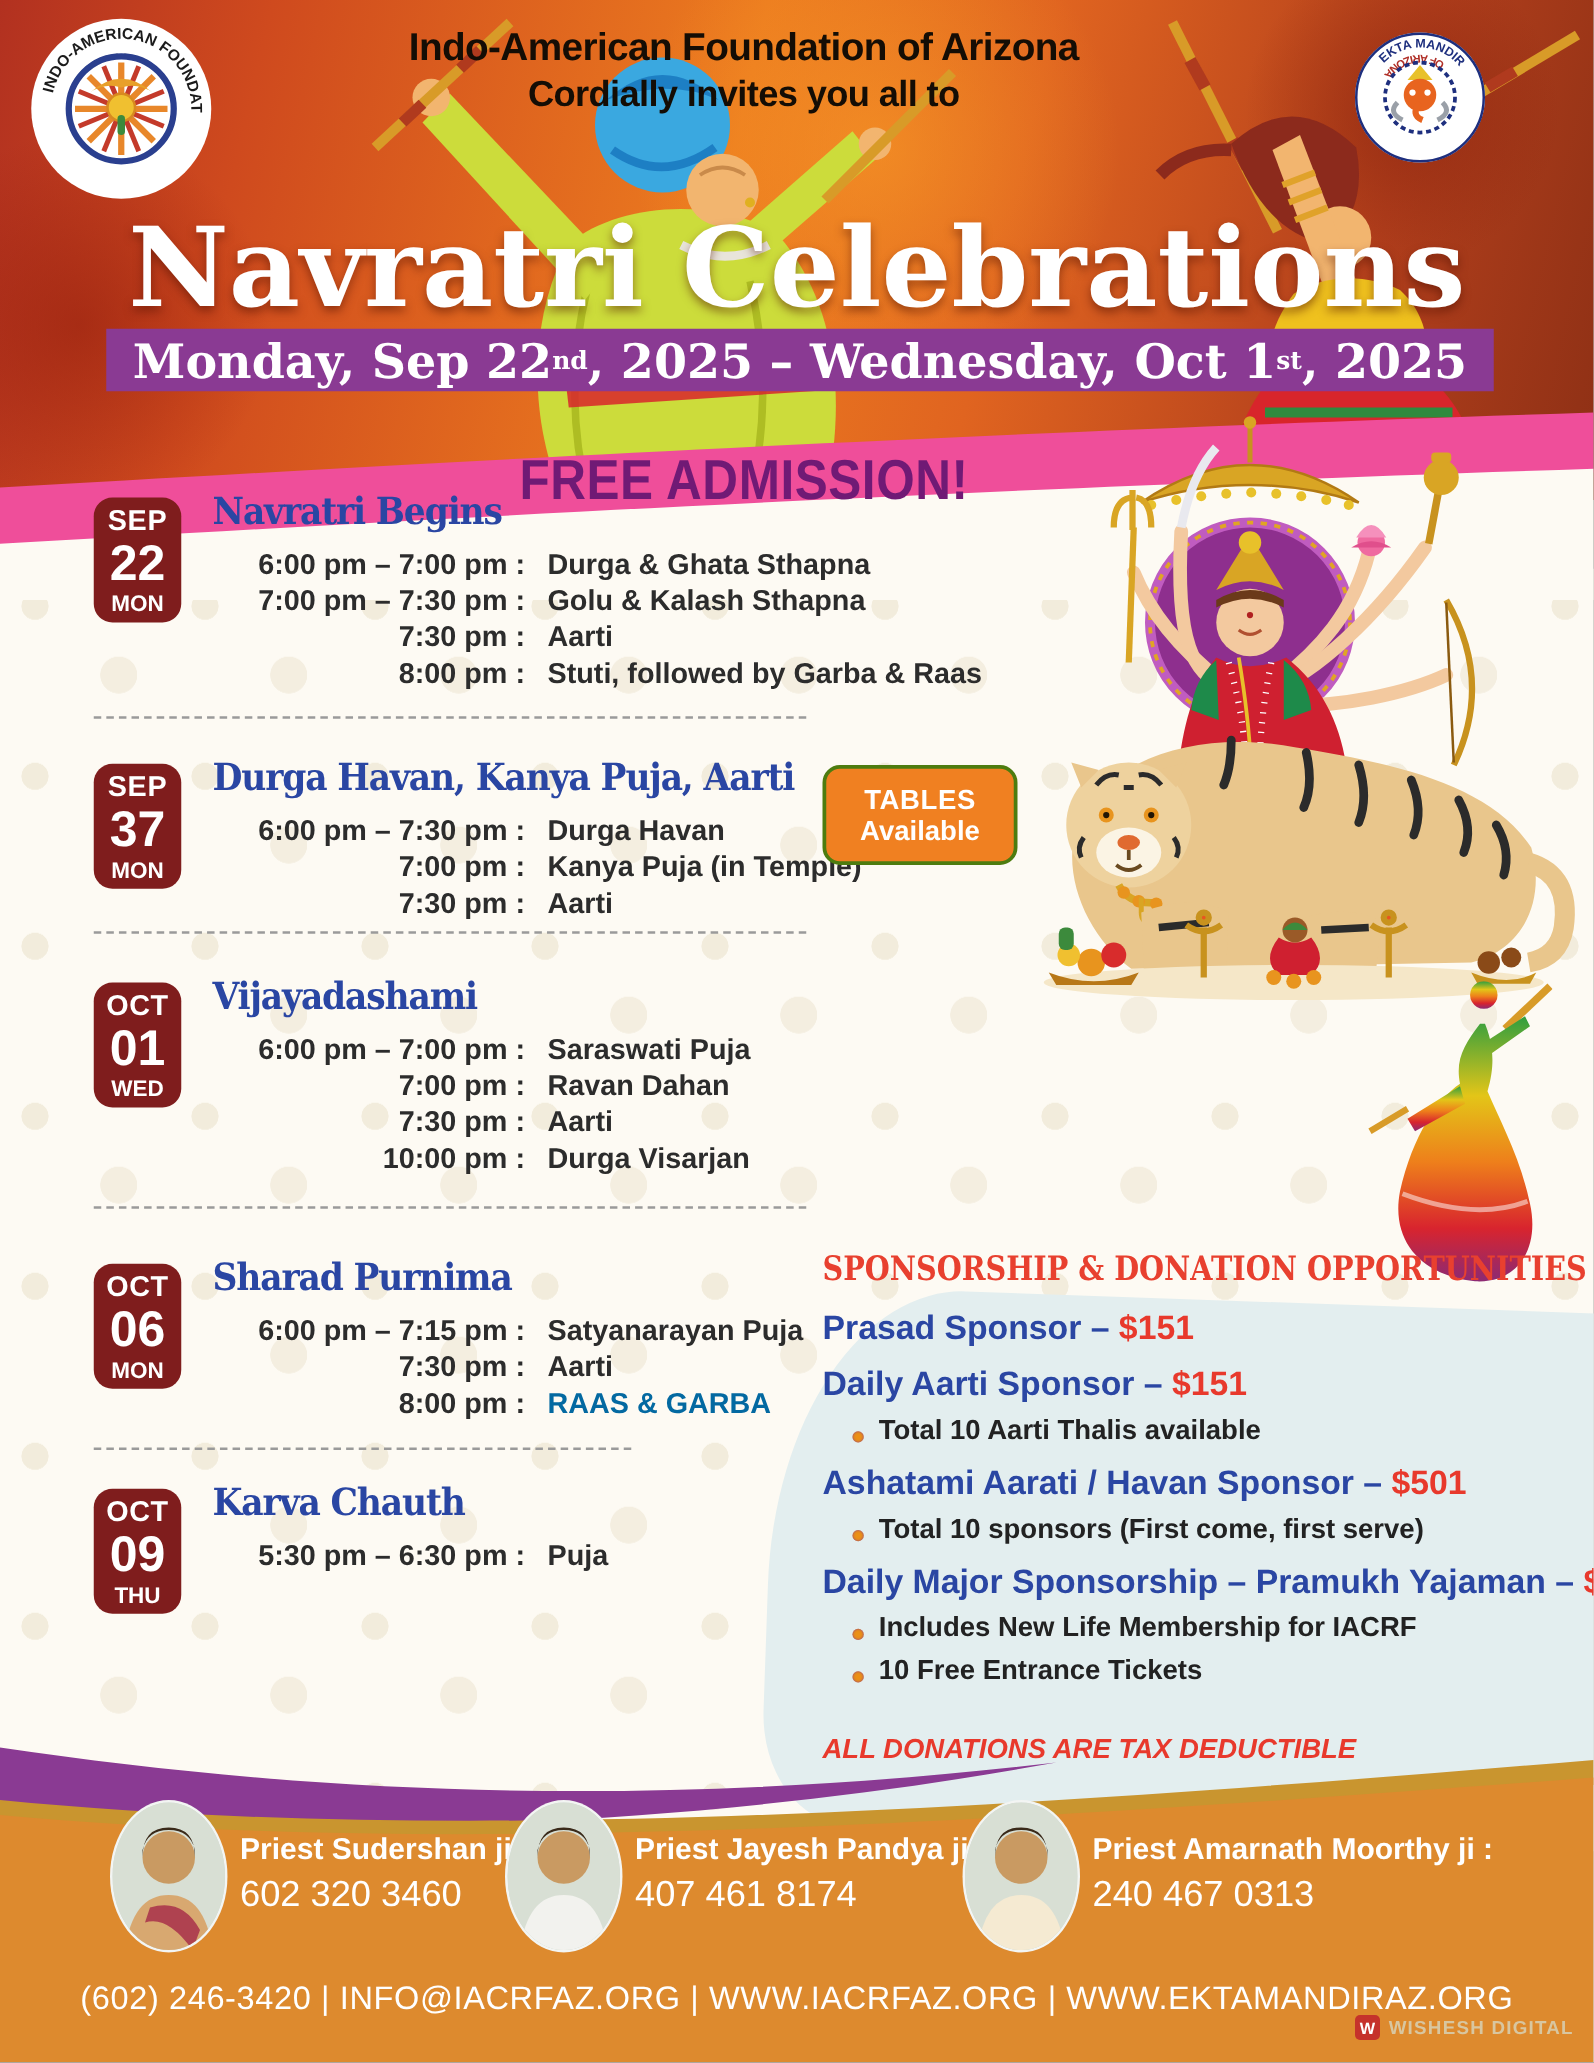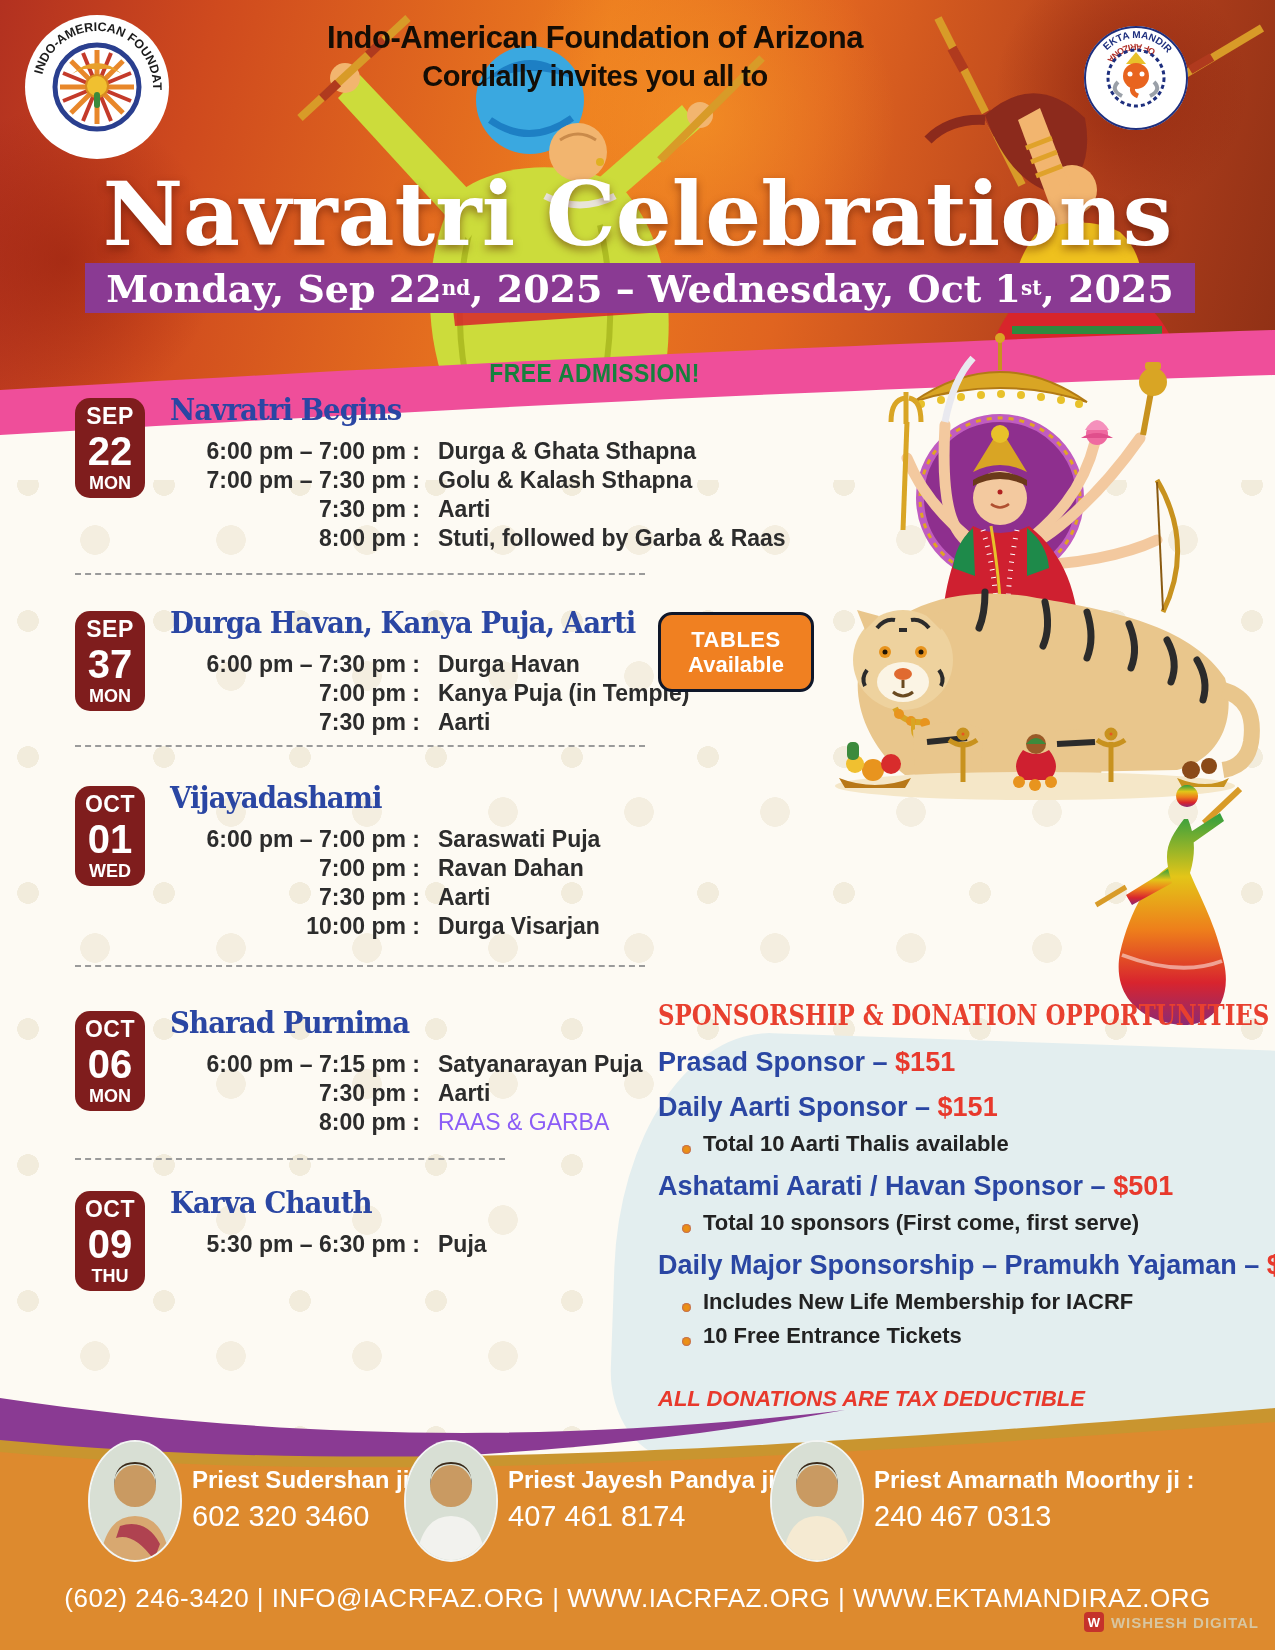--- a/index.html
+++ b/index.html
@@ -36,43 +36,43 @@
     background-image:radial-gradient(circle 11px at 28px 30px,#f2ecdc 97%,transparent),
                      radial-gradient(circle 15px at 95px 85px,#f4eee0 97%,transparent);
     background-size:136px 136px;}
 
   
   .durga{position:absolute;left:795px;top:330px;z-index:5;}
   .dancer{position:absolute;left:1092px;top:785px;z-index:5;}
 
   
   .free-adm{position:absolute;left:75px;top:358px;width:1040px;text-align:center;z-index:6;
-    color:#15803d;font-size:26px;font-weight:bold;letter-spacing:.5px;}
+    color:#701a75;font-size:45px;font-weight:bold;letter-spacing:.5px;}
   .free-adm .squeeze{display:inline-block;transform:scaleX(.88);transform-origin:50% 50%;}
 
   
   .events-col{position:absolute;left:75px;top:0;width:600px;z-index:6;}
   .event{position:absolute;left:0;width:600px;}
   .badge{position:absolute;left:0;top:6px;width:70px;height:100px;background:#7f1d1d;border-radius:15px;
     color:#fff;display:flex;flex-direction:column;align-items:center;justify-content:center;line-height:1;}
   .b-month{font-size:23px;font-weight:bold;letter-spacing:.5px;}
   .b-day{font-size:40px;font-weight:bold;margin:3px 0;}
   .b-dow{font-size:18px;font-weight:bold;}
   .ev-body{margin-left:95px;}
   .ev-title{margin:0 0 10px 0;font-family:"DejaVu Serif","Liberation Serif",serif;font-weight:bold;
     font-size:30px;color:#2a46a3;letter-spacing:-1px;transform:scaleX(.92);transform-origin:0 50%;white-space:nowrap;}
   .ev-row{display:flex;font-size:23px;color:#2c2c2c;line-height:29px;font-weight:600;}
   .ev-time{width:250px;text-align:right;flex:none;}
   .ev-desc{margin-left:18px;white-space:nowrap;}
-  .ev-desc.hl{color:#8b5cf6;font-weight:normal;}
+  .ev-desc.hl{color:#0369a1;font-weight:bold;}
   .sep{position:absolute;left:75px;border-top:2px dashed #9a9a9a;z-index:6;}
 
   
   .tables-badge{position:absolute;left:658px;top:612px;width:150px;height:74px;background:#f08021;
-    border:3px solid #0f172a;border-radius:14px;z-index:6;display:flex;flex-direction:column;
+    border:3px solid #4d7c0f;border-radius:14px;z-index:6;display:flex;flex-direction:column;
     align-items:center;justify-content:center;color:#fff;font-weight:bold;line-height:1.15;}
   .tb1{font-size:22px;letter-spacing:.5px;}
   .tb2{font-size:22px;}
 
   
   .garba-box{position:absolute;left:655px;top:853px;width:462px;height:136px;background:#fbeed8;
     border-radius:14px;z-index:6;padding:0;}
   .garba-title{margin:18px 0 6px 28px;font-family:"DejaVu Serif","Liberation Serif",serif;font-weight:bold;
     font-size:25px;color:#e8402f;letter-spacing:0;transform:scaleX(.85);transform-origin:0 50%;white-space:nowrap;}
   .garba-text{margin:0 20px 0 28px;font-size:23px;line-height:29px;color:#27409e;font-weight:bold;width:400px;}

